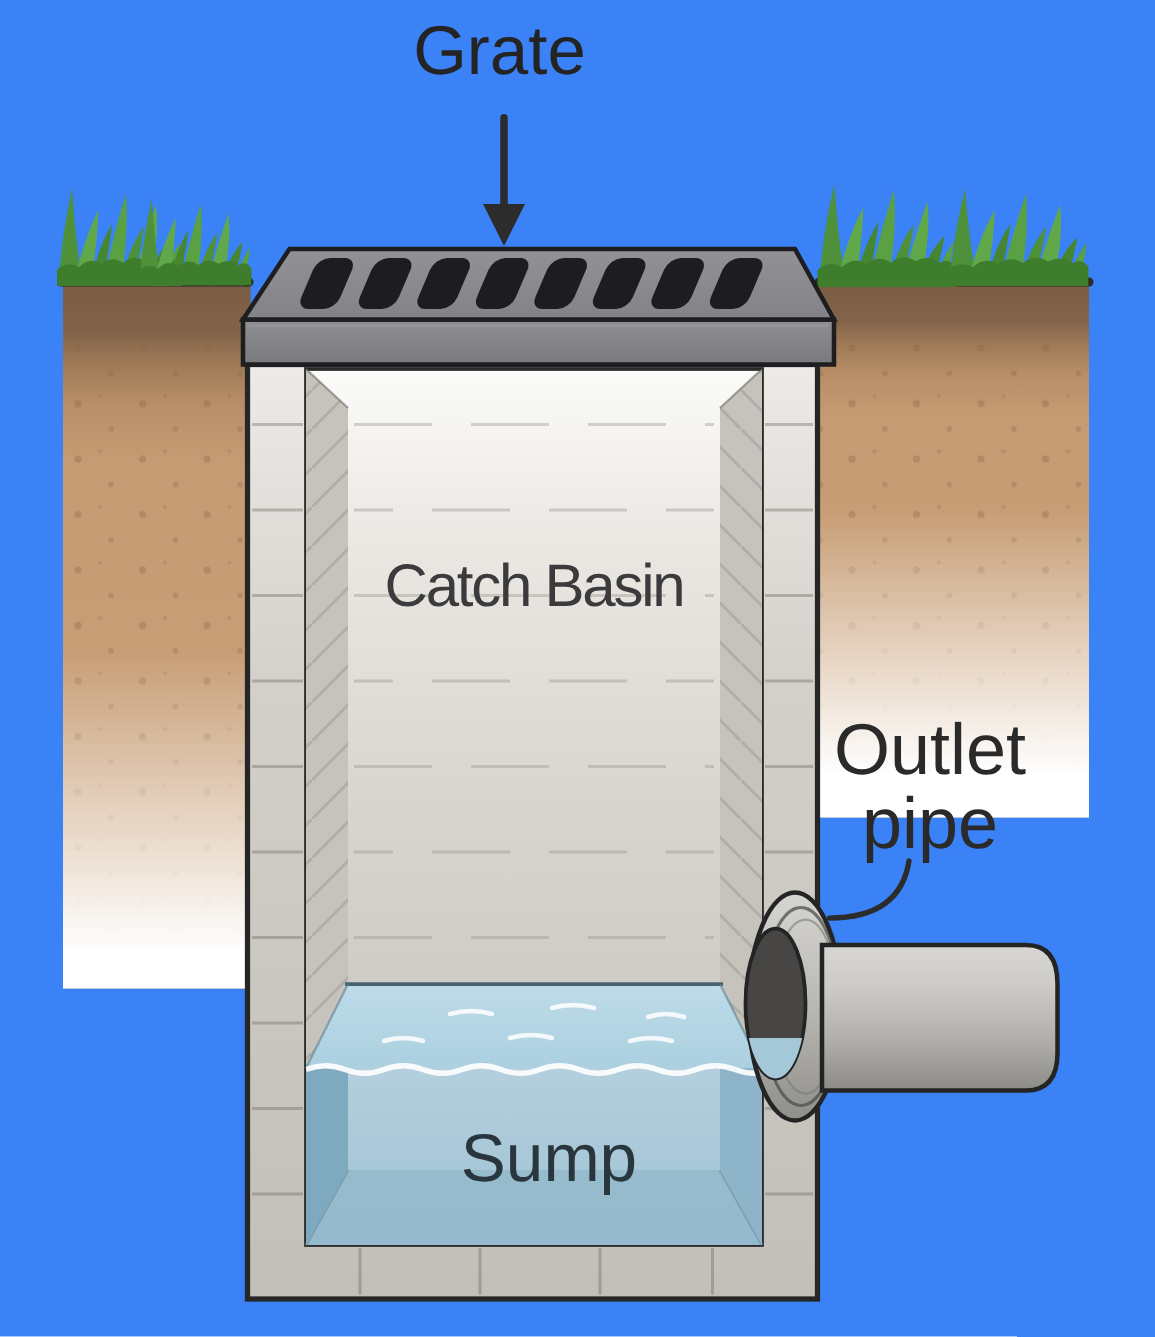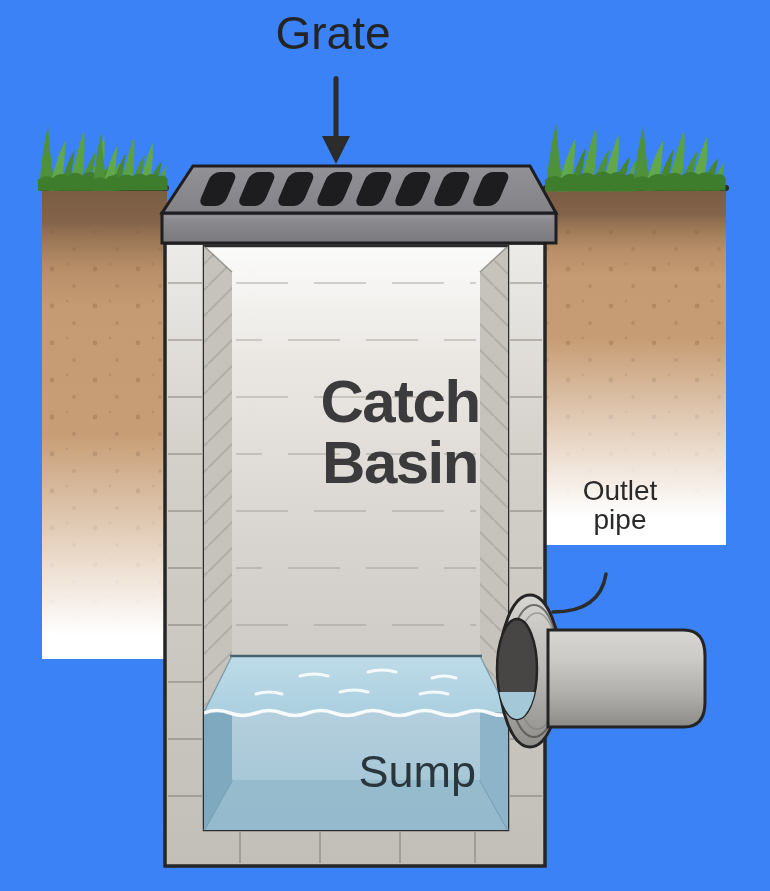--- a/index.html
+++ b/index.html
@@ -3,24 +3,24 @@
 <meta charset="utf-8">
 <style>
   html,body{margin:0;padding:0;background:#ffffff;}
   #stage{
     position:relative;width:770px;height:891px;background:#3b82f6;overflow:hidden;
     font-family:"Liberation Sans",sans-serif;
   }
   #art{position:absolute;left:0;top:0;}
   .lbl{position:absolute;text-align:center;color:#2b2b2b;line-height:1.02;}
   .lbl-grate{left:233px;top:10px;width:200px;font-size:46px;font-weight:500;color:#242424;}
-  .lbl-catch-basin{left:204px;top:371px;width:304px;font-size:60px;font-weight:700;
-    letter-spacing:-1.5px;color:#3b3b3d;margin-left:44px;}
-  .lbl-outlet-pipe{left:530px;top:477px;width:180px;font-size:28px;color:#2a2a2a;white-space:pre-line;}
-  .lbl-sump{left:256px;top:749px;width:220px;font-size:45px;color:#2a363d;text-align:right;}
+  .lbl-catch-basin{left:204px;top:371px;width:304px;font-size:40px;font-weight:400;
+    letter-spacing:-1.5px;color:#3b3b3d;}
+  .lbl-outlet-pipe{left:530px;top:477px;width:180px;font-size:48px;color:#2a2a2a;white-space:pre-line;}
+  .lbl-sump{left:256px;top:749px;width:220px;font-size:45px;color:#2a363d;}
 </style>
 </head>
 <body>
 
 <div id="stage">
 
 <svg id="art" width="770" height="891" viewBox="0 0 770 891">
   <defs>
     <linearGradient id="soilGrad" x1="0" y1="0" x2="0" y2="1">
       <stop offset="0" stop-color="#7a5c42"></stop>

